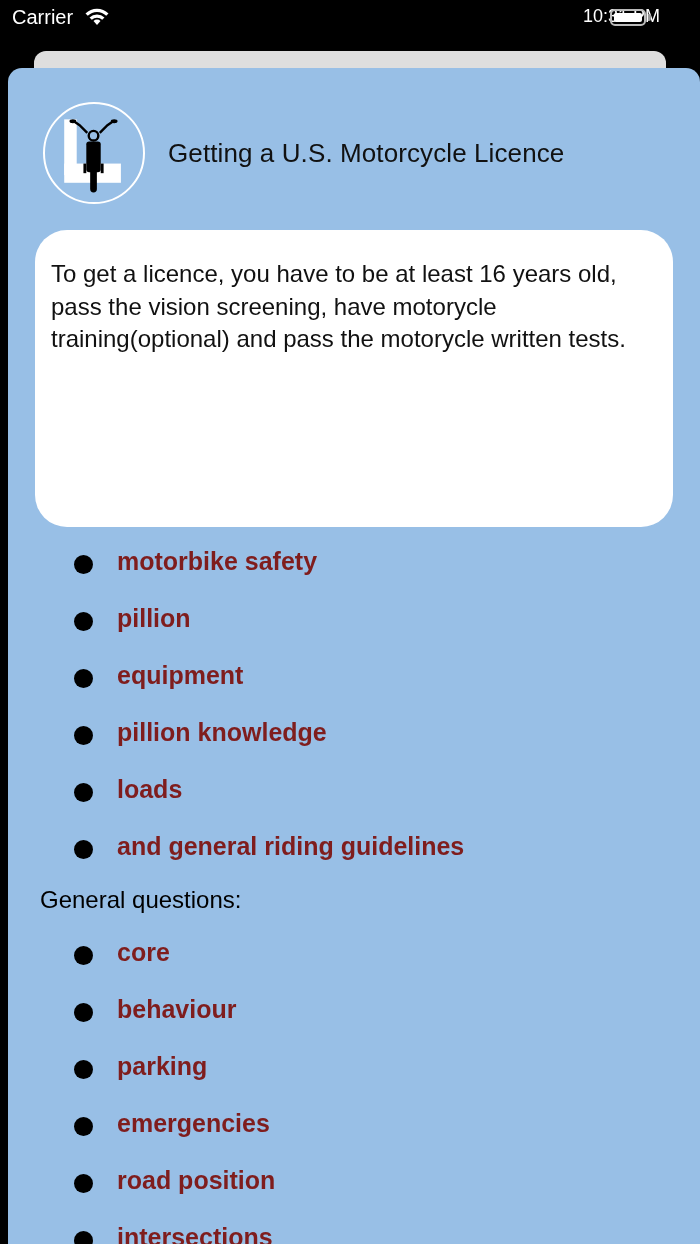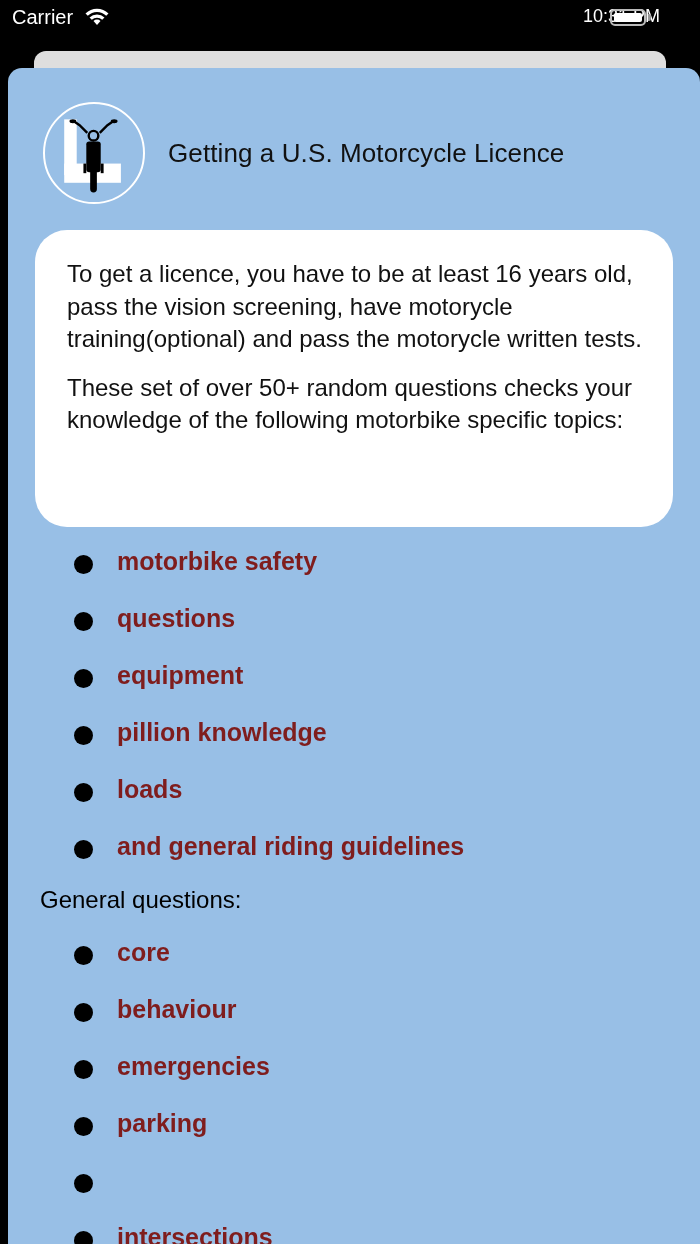--- a/index.html
+++ b/index.html
@@ -15,21 +15,21 @@
   .battery-tip { position: absolute; right: 9px; top: 14px; width: 3px; height: 7px; background: #999; border-radius: 0 2px 2px 0; }
 
   .back-sheet { position: absolute; left: 34px; right: 34px; top: 51px; height: 40px; background: #dedede; border-radius: 12px 12px 0 0; }
 
   .sheet { position: absolute; left: 0; right: 0; top: 68px; bottom: 0; background: #98bfe6; border-radius: 14px 14px 0 0; overflow: hidden; margin-left: 8px; }
 
   .header { position: absolute; left: 35px; top: 34px; right: 20px; height: 102px; }
   .logo { position: absolute; left: 0; top: 0; width: 102px; height: 102px; border: 2px solid #fff; border-radius: 50%; }
   .title { position: absolute; left: 125px; top: 36px; font-size: 26px; color: #111; font-weight: 500; letter-spacing: 0.1px; }
 
-  .card { position: absolute; left: 27px; right: 27px; top: 162px; height: 297px; background: #fff; border-radius: 32px; padding: 28px 26px 0 32px; }
+  .card { position: absolute; left: 27px; right: 27px; top: 162px; height: 297px; background: #fff; border-radius: 32px; padding: 28px 26px 0 16px; }
   .card p { font-size: 24px; line-height: 32.5px; color: #111; }
   .card p + p { margin-top: 16px; }
 
   .list { position: absolute; left: 0; right: 0; }
   .list-item { position: relative; height: 57px; }
   .bullet { position: absolute; left: 66px; top: 13px; width: 19px; height: 19px; border-radius: 50%; background: #000; }
   .item-label { position: absolute; left: 109px; top: 5px; font-size: 25px; font-weight: bold; color: #7f1d1d; }
 
   .list-topics { top: 474px; }
   .section-label { position: absolute; left: 32px; top: 818px; font-size: 24px; color: #000000; }
@@ -68,31 +68,30 @@
       <rect x="43" y="39" width="15" height="32" rx="3" fill="#000"></rect>
       <rect x="47" y="52" width="7" height="40" rx="3.5" fill="#000"></rect>
       <rect x="40" y="62" width="3" height="10" fill="#000"></rect>
       <rect x="58" y="62" width="3" height="10" fill="#000"></rect>
     </svg>
     <span class="title">Getting a U.S. Motorcycle Licence</span>
   </div>
 
   <div class="card">
     <p>To get a licence, you have to be at least 16 years old, pass the vision screening, have motorycle training(optional) and pass the motorycle written tests.</p>
-    <p>These set of over 50+ random questions checks your knowledge of the following motorbike specific topics:</p>
   </div>
 
   <div class="list list-topics">
     <div class="list-item">
       <span class="bullet"></span>
       <span class="item-label">motorbike safety</span>
     </div>
     <div class="list-item">
       <span class="bullet"></span>
-      <span class="item-label">questions</span>
+      <span class="item-label">pillion</span>
     </div>
     <div class="list-item">
       <span class="bullet"></span>
       <span class="item-label">equipment</span>
     </div>
     <div class="list-item">
       <span class="bullet"></span>
       <span class="item-label">pillion knowledge</span>
     </div>
     <div class="list-item">
@@ -111,28 +110,29 @@
     <div class="list-item">
       <span class="bullet"></span>
       <span class="item-label">core</span>
     </div>
     <div class="list-item">
       <span class="bullet"></span>
       <span class="item-label">behaviour</span>
     </div>
     <div class="list-item">
       <span class="bullet"></span>
+      <span class="item-label">parking</span>
+    </div>
+    <div class="list-item">
+      <span class="bullet"></span>
       <span class="item-label">emergencies</span>
     </div>
     <div class="list-item">
       <span class="bullet"></span>
-      <span class="item-label">parking</span>
-    </div>
-    <div class="list-item">
-      <span class="bullet"></span>
+      <span class="item-label">road position</span>
     </div>
     <div class="list-item">
       <span class="bullet"></span>
       <span class="item-label">intersections</span>
     </div>
   </div>
 
 </div>
 
 </body></html>

